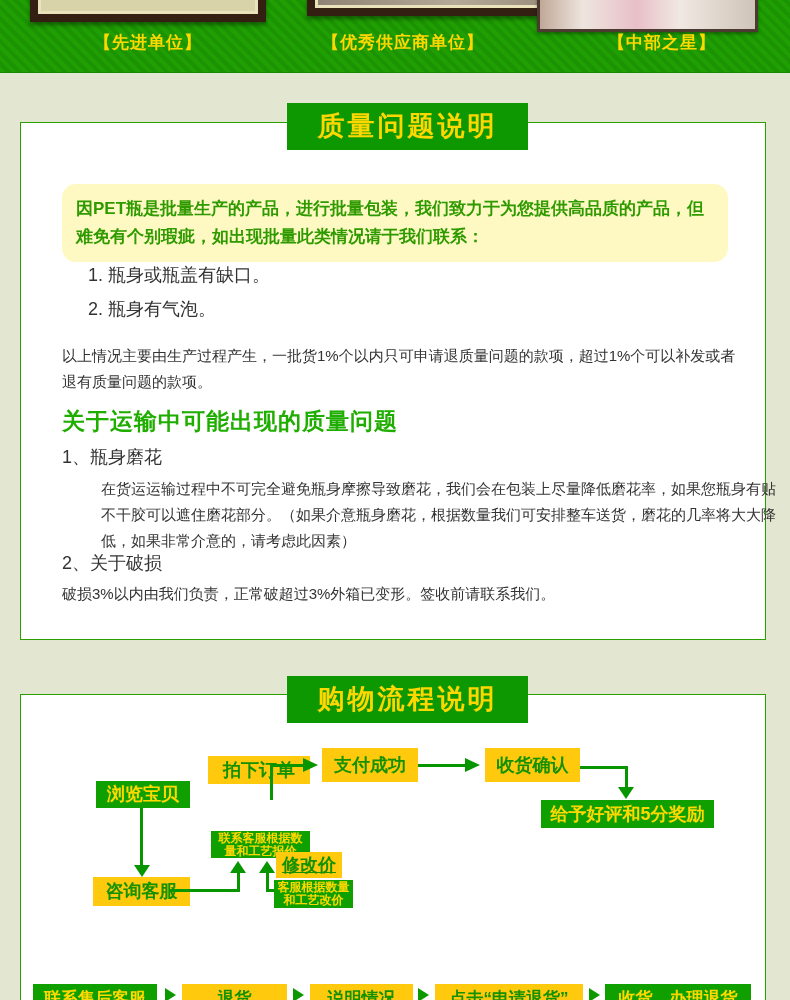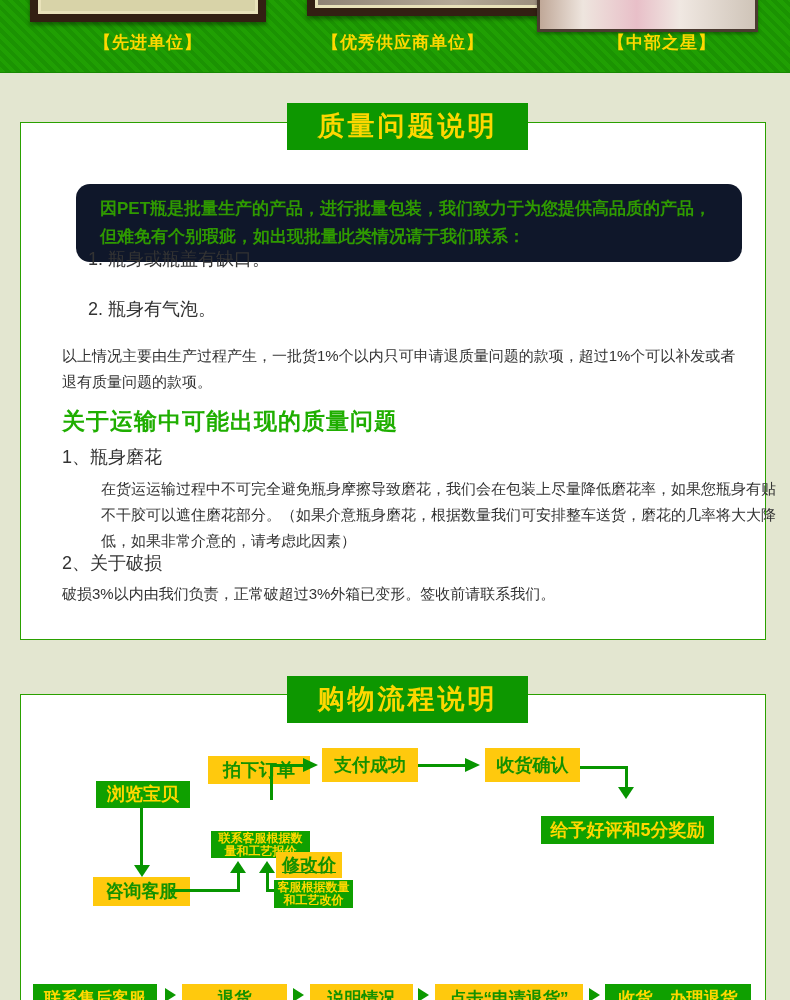--- a/index.html
+++ b/index.html
@@ -18,22 +18,22 @@
        background:linear-gradient(90deg,#c0a898 0%,#eee5de 20%,#e8bfc8 45%,#f0e8e2 65%,#cfc4b8 100%);}
   .band-label{position:absolute;top:31px;color:#ffd800;font-weight:bold;font-size:17px;
               text-align:center;letter-spacing:1px;}
   
   .card{position:absolute;left:20px;width:746px;background:#ffffff;border:1px solid #2aa000;
         box-sizing:border-box;}
   .banner{position:absolute;left:287px;width:241px;height:47px;background:#0d9700;
           color:#fdd700;font-size:27px;font-weight:bold;text-align:center;line-height:47px;
           letter-spacing:3px;z-index:5;}
   
-  .notice{position:absolute;left:76px;top:184px;width:666px;box-sizing:border-box;
-          background:#0f172a;border-radius:14px;padding:11px 24px;
+  .notice{position:absolute;left:62px;top:184px;width:666px;box-sizing:border-box;
+          background:#fef9c3;border-radius:14px;padding:11px 14px;
           color:#2f9a00;font-weight:bold;font-size:17px;line-height:28px;}
   .defect{position:absolute;left:88px;width:400px;height:33px;font-size:18px;color:#333;}
   .para{position:absolute;left:62px;width:682px;font-size:15px;line-height:26px;color:#333;}
   .green-head{position:absolute;left:62px;top:406px;font-size:23px;font-weight:bold;
               color:#1fae00;letter-spacing:1px;}
   .item-title{position:absolute;left:62px;font-size:18px;color:#333;}
   
   .gbox{position:absolute;background:#0fa000;color:#ffd800;font-weight:bold;
         font-size:18px;text-align:center;box-sizing:border-box;}
   .ybox{position:absolute;background:#ffc90d;color:#149100;font-weight:bold;
@@ -70,42 +70,42 @@
     <div class="band-label" style="left:58px;width:180px;">【先进单位】</div>
     <div class="band-label" style="left:290px;width:226px;">【优秀供应商单位】</div>
     <div class="band-label" style="left:570px;width:184px;">【中部之星】</div>
   </div>
 
   <div class="card" style="top:122px;height:518px;"></div>
   <div class="banner" style="top:103px;">质量问题说明</div>
 
   <div class="notice">因PET瓶是批量生产的产品，进行批量包装，我们致力于为您提供高品质的产品，但难免有个别瑕疵，如出现批量此类情况请于我们联系：</div>
 
-  <div class="defect" style="top:247px;">1. 瓶身或瓶盖有缺口。</div>
+  <div class="defect" style="top:263px;">1. 瓶身或瓶盖有缺口。</div>
   <div class="defect" style="top:297px;">2. 瓶身有气泡。</div>
 
   <div class="para" style="top:343px;">以上情况主要由生产过程产生，一批货1%个以内只可申请退质量问题的款项，超过1%个可以补发或者退有质量问题的款项。</div>
 
   <div class="green-head">关于运输中可能出现的质量问题</div>
 
   <div class="item-title" style="top:445px;">1、瓶身磨花</div>
   <div class="para" style="top:476px;margin-left:39px;">在货运运输过程中不可完全避免瓶身摩擦导致磨花，我们会在包装上尽量降低磨花率，如果您瓶身有贴不干胶可以遮住磨花部分。（如果介意瓶身磨花，根据数量我们可安排整车送货，磨花的几率将大大降低，如果非常介意的，请考虑此因素）</div>
 
   <div class="item-title" style="top:551px;">2、关于破损</div>
   <div class="para" style="top:581px;">破损3%以内由我们负责，正常破超过3%外箱已变形。签收前请联系我们。</div>
 
   <div class="card" style="top:694px;height:330px;"></div>
   <div class="banner" style="top:676px;">购物流程说明</div>
 
   <div class="gbox" style="left:96px;top:781px;width:94px;height:27px;line-height:27px;">浏览宝贝</div>
   <div class="ybox" style="left:208px;top:756px;width:102px;height:28px;line-height:28px;">拍下订单</div>
   <div class="gbox note" style="left:211px;top:831px;width:99px;height:27px;">联系客服根据数量和工艺报价</div>
   <div class="ybox" style="left:322px;top:748px;width:96px;height:34px;line-height:34px;">支付成功</div>
   <div class="ybox" style="left:485px;top:748px;width:95px;height:34px;line-height:34px;">收货确认</div>
-  <div class="gbox" style="left:541px;top:800px;width:173px;height:28px;line-height:28px;margin-top:16px;">给予好评和5分奖励</div>
+  <div class="gbox" style="left:541px;top:800px;width:173px;height:28px;line-height:28px;">给予好评和5分奖励</div>
   <div class="ybox" style="left:93px;top:877px;width:97px;height:29px;line-height:29px;">咨询客服</div>
   <div class="ybox" style="left:276px;top:852px;width:66px;height:26px;line-height:26px;text-decoration:underline;">修改价格</div>
   <div class="gbox note" style="left:274px;top:880px;width:79px;height:28px;">客服根据数量和工艺改价</div>
 
   <div class="vline" style="left:140px;top:808px;width:3px;height:57px;"></div>
   <div class="arr arr-d" style="left:134px;top:865px;"></div>
 
   <div class="vline" style="left:270px;top:765px;width:3px;height:35px;"></div>
   <div class="hline" style="left:270px;top:764px;width:34px;height:3px;"></div>
   <div class="arr arr-r" style="left:303px;top:758px;"></div>

